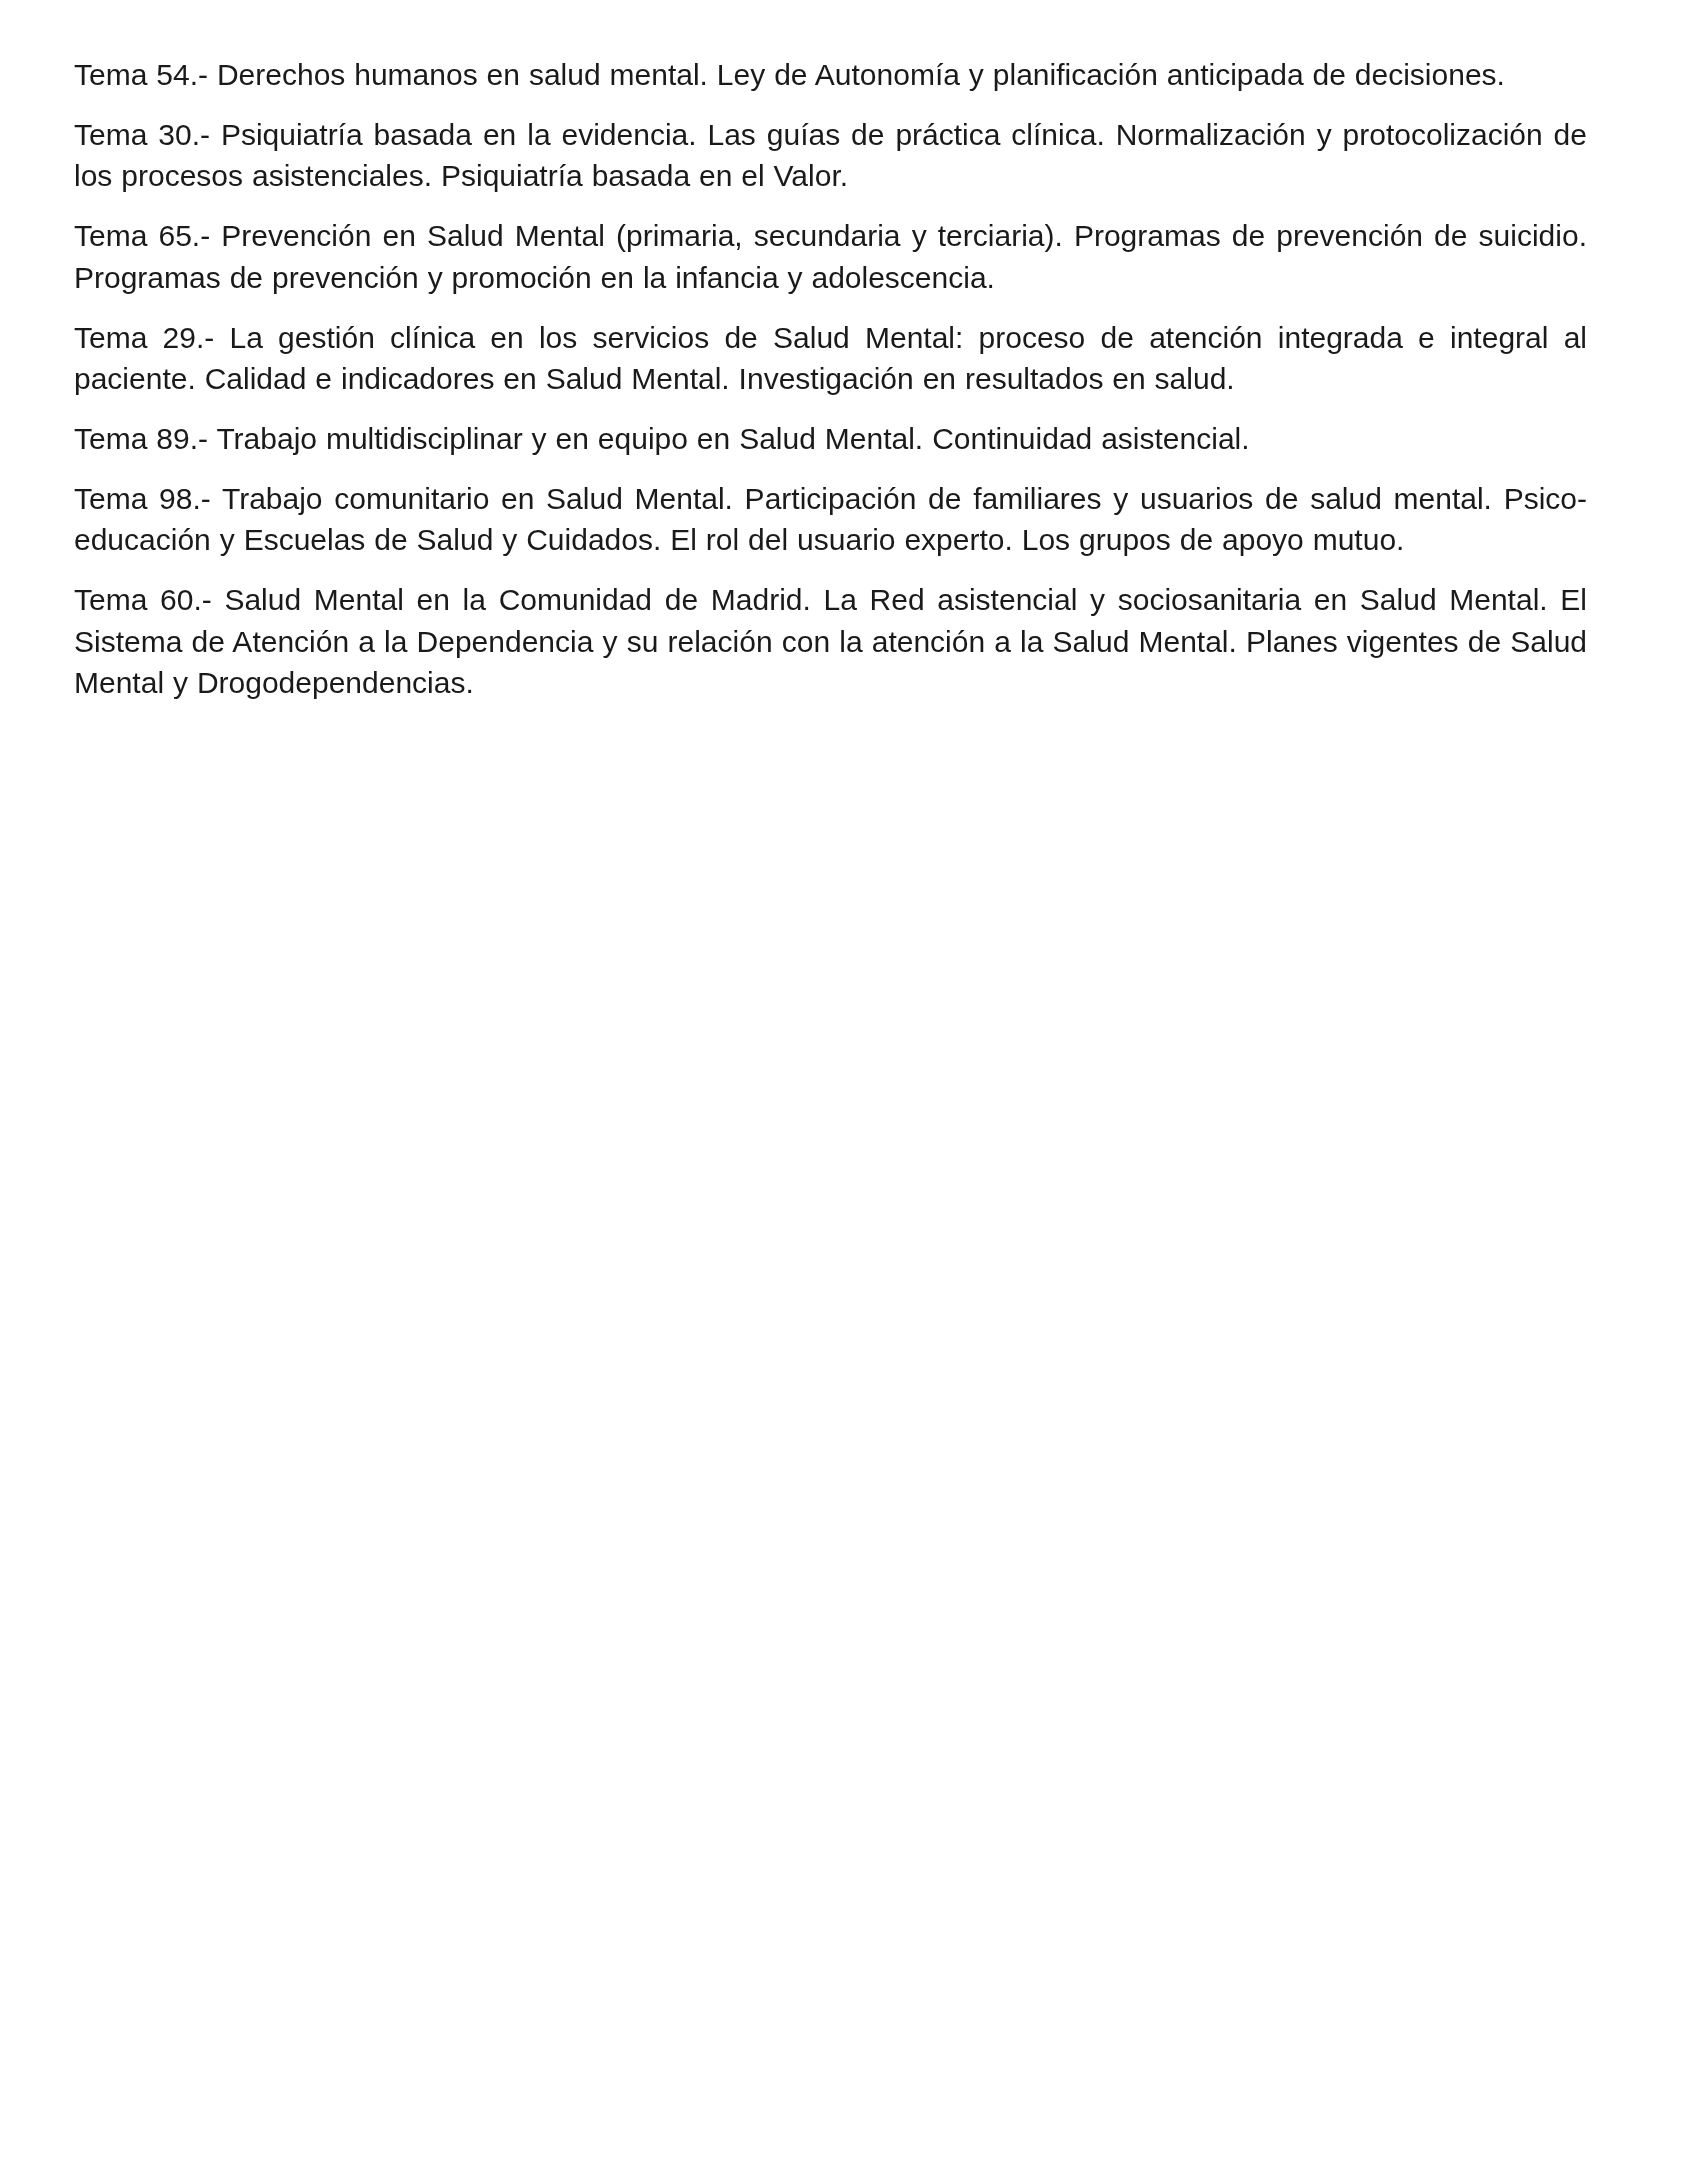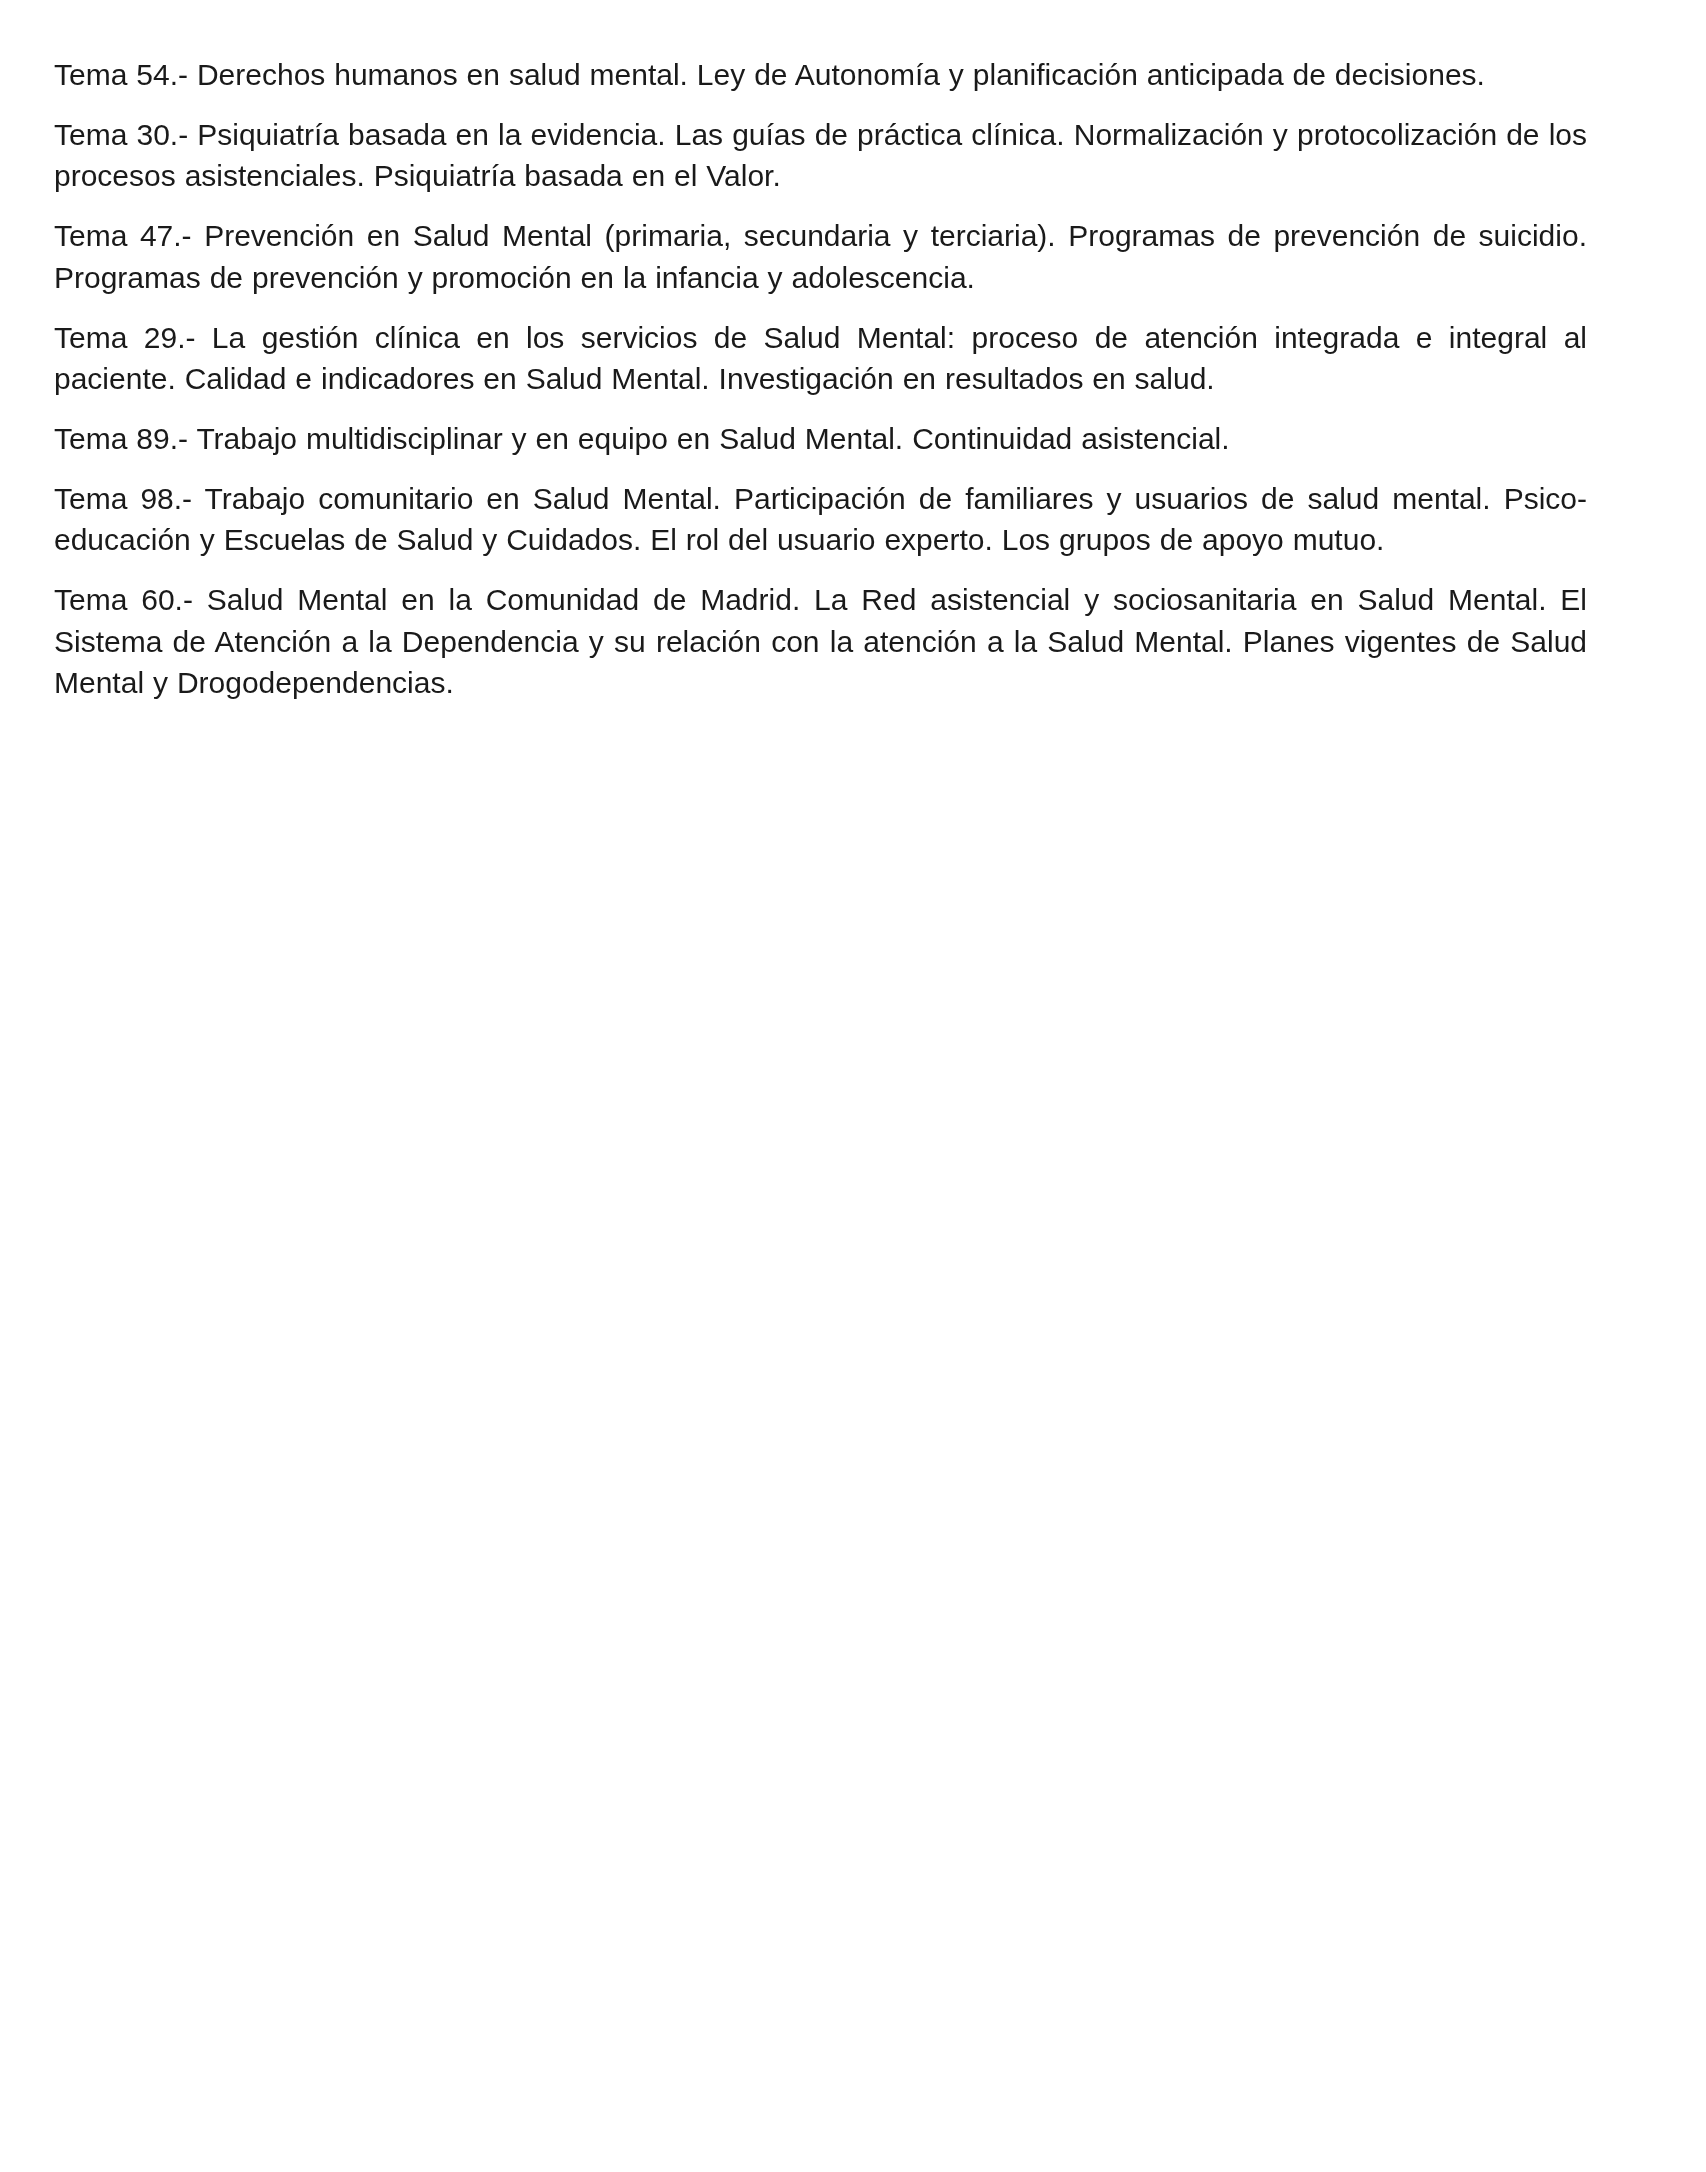--- a/index.html
+++ b/index.html
@@ -8,21 +8,21 @@
     width: 1707px;
     height: 2172px;
     background: #ffffff;
     font-family: "Liberation Sans", "DejaVu Sans", sans-serif;
   }
 
   .page {
     width: 1707px;
     height: 2172px;
     background: #ffffff;
-    padding: 54px 120px 78px 54px;
+    padding: 54px 120px 78px 74px;
     overflow: hidden;
   }
 
   .doc-body {
     width: 100%;
     color: #1a1a1a;
   }
 
   .doc-paragraph {
     font-size: 30px;
@@ -38,20 +38,20 @@
     margin-bottom: 16px;
   }
 </style>
 </head>
 <body>
 
 <div class="page">
   <div class="doc-body">
     <p class="doc-paragraph">Tema 54.- Derechos humanos en salud mental. Ley de Autonomía y planificación anticipada de decisiones.</p>
     <p class="doc-paragraph">Tema 30.- Psiquiatría basada en la evidencia. Las guías de práctica clínica. Normalización y protocolización de los procesos asistenciales. Psiquiatría basada en el Valor.</p>
-    <p class="doc-paragraph">Tema 47.- Prevención en Salud Mental (primaria, secundaria y terciaria). Programas de prevención de suicidio. Programas de prevención y promoción en la infancia y adolescencia.</p>
+    <p class="doc-paragraph">Tema 65.- Prevención en Salud Mental (primaria, secundaria y terciaria). Programas de prevención de suicidio. Programas de prevención y promoción en la infancia y adolescencia.</p>
     <p class="doc-paragraph">Tema 29.- La gestión clínica en los servicios de Salud Mental: proceso de atención integrada e integral al paciente. Calidad e indicadores en Salud Mental. Investigación en resultados en salud.</p>
     <p class="doc-paragraph">Tema 89.- Trabajo multidisciplinar y en equipo en Salud Mental. Continuidad asistencial.</p>
     <p class="doc-paragraph">Tema 98.- Trabajo comunitario en Salud Mental. Participación de familiares y usuarios de salud mental. Psico-educación y Escuelas de Salud y Cuidados. El rol del usuario experto. Los grupos de apoyo mutuo.</p>
     <p class="doc-paragraph">Tema 60.- Salud Mental en la Comunidad de Madrid. La Red asistencial y sociosanitaria en Salud Mental. El Sistema de Atención a la Dependencia y su relación con la atención a la Salud Mental. Planes vigentes de Salud Mental y Drogodependencias.</p>
   </div>
 </div>
 
 
 </body></html>

